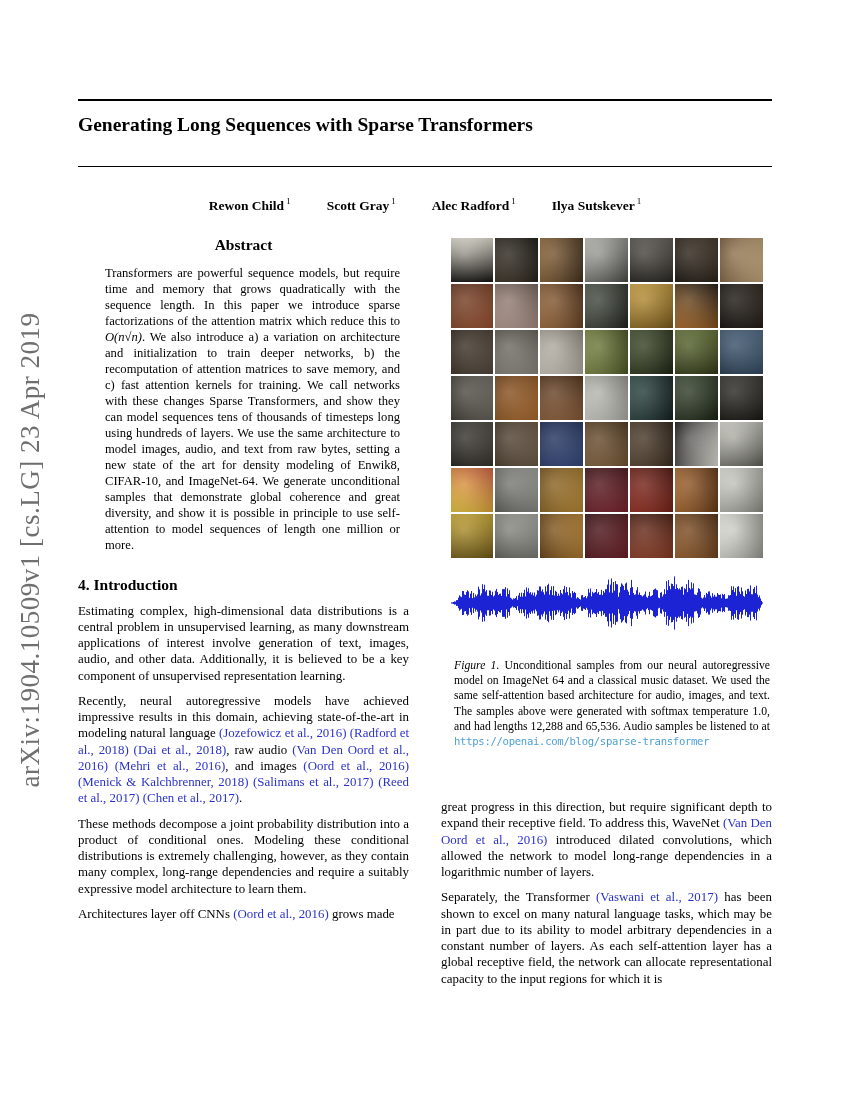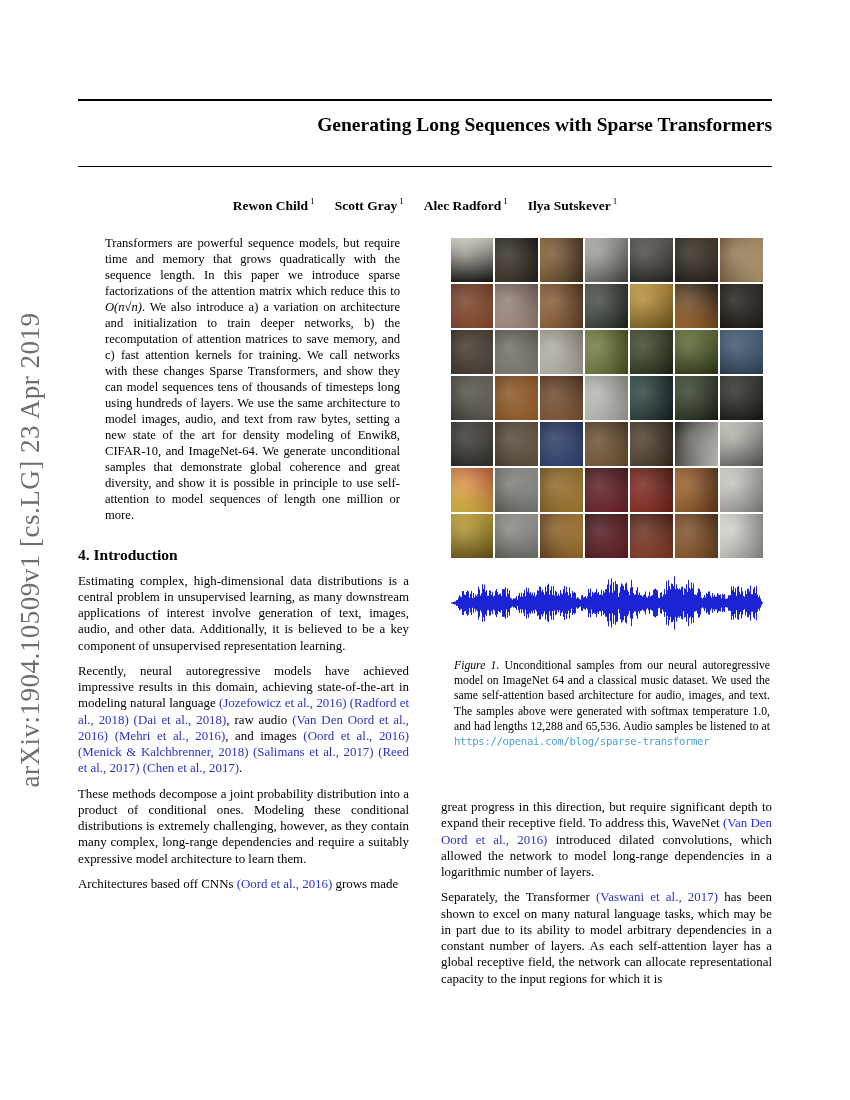--- a/index.html
+++ b/index.html
@@ -4,25 +4,25 @@
 <style>
   html,body{margin:0;padding:0;background:#e8e8e8;}
   .page{position:relative;width:850px;height:1100px;background:#ffffff;margin:0 auto;
         font-family:"Liberation Serif",serif;color:#000;overflow:hidden;}
   .banner{position:absolute;left:-277px;top:532px;width:620px;height:36px;
           transform:rotate(-90deg);text-align:center;font-size:27px;letter-spacing:.5px;
           color:#6f6f6f;white-space:nowrap;}
   .rule{position:absolute;left:78px;right:78px;background:#000;}
   .rule-top{top:99px;height:2px;}
   .rule-bottom{top:166px;height:1px;}
-  .title{position:absolute;left:78px;right:78px;top:114px;margin:0;text-align:right;
+  .title{position:absolute;left:78px;right:78px;top:114px;margin:0;text-align:left;
          font-size:19.5px;font-weight:bold;}
   .authors{position:absolute;left:0;right:0;top:196px;text-align:center;font-size:13.5px;
            font-weight:bold;}
-  .author{margin:0 10px;white-space:nowrap;}
+  .author{margin:0 18px;white-space:nowrap;}
   .author sup{font-size:9px;font-weight:normal;margin-left:2px;}
   .col{position:absolute;top:236px;width:331px;}
   .col-left{left:78px;}
   .col-right{left:441px;}
   .abs-head{margin:0 0 12px 0;text-align:center;font-size:15.5px;font-weight:bold;}
   .abs-body{margin:0;padding:0 9px 0 27px;font-size:12.6px;line-height:1.27;
             text-align:justify;}
   .sec-head{margin:22px 0 9px 0;font-size:15.5px;font-weight:bold;}
   .para{margin:0 0 9px 0;font-size:12.9px;line-height:1.26;text-align:justify;}
   .cite{color:#2b32cc;}
@@ -46,27 +46,28 @@
 
   <div class="banner">arXiv:1904.10509v1  [cs.LG]  23 Apr 2019</div>
 
   <div class="rule rule-top"></div>
   <h1 class="title">Generating Long Sequences with Sparse Transformers</h1>
   <div class="rule rule-bottom"></div>
 
   <div class="authors"><span class="author">Rewon Child<sup>1</sup></span><span class="author">Scott Gray<sup>1</sup></span><span class="author">Alec Radford<sup>1</sup></span><span class="author">Ilya Sutskever<sup>1</sup></span></div>
 
   <div class="col col-left">
+    <h2 class="abs-head">Abstract</h2>
     <p class="abs-body"><span>Transformers are powerful sequence models, but require time and memory that grows quadratically with the sequence length. In this paper we introduce sparse factorizations of the attention matrix which reduce this to </span><span class="it">O(n√n)</span><span>. We also introduce a) a variation on architecture and initialization to train deeper networks, b) the recomputation of attention matrices to save memory, and c) fast attention kernels for training. We call networks with these changes Sparse Transformers, and show they can model sequences tens of thousands of timesteps long using hundreds of layers. We use the same architecture to model images, audio, and text from raw bytes, setting a new state of the art for density modeling of Enwik8, CIFAR-10, and ImageNet-64. We generate unconditional samples that demonstrate global coherence and great diversity, and show it is possible in principle to use self-attention to model sequences of length one million or more.</span></p>
     <h2 class="sec-head">4. Introduction</h2>
     <div>
         <p class="para"><span>Estimating complex, high-dimensional data distributions is a central problem in unsupervised learning, as many downstream applications of interest involve generation of text, images, audio, and other data. Additionally, it is believed to be a key component of unsupervised representation learning.</span></p>
         <p class="para"><span>Recently, neural autoregressive models have achieved impressive results in this domain, achieving state-of-the-art in modeling natural language </span><span class="cite">(Jozefowicz et al., 2016)</span><span> </span><span class="cite">(Radford et al., 2018)</span><span> </span><span class="cite">(Dai et al., 2018)</span><span>, raw audio </span><span class="cite">(Van Den Oord et al., 2016)</span><span> </span><span class="cite">(Mehri et al., 2016)</span><span>, and images </span><span class="cite">(Oord et al., 2016)</span><span> </span><span class="cite">(Menick &amp; Kalchbrenner, 2018)</span><span> </span><span class="cite">(Salimans et al., 2017)</span><span> </span><span class="cite">(Reed et al., 2017)</span><span> </span><span class="cite">(Chen et al., 2017)</span><span>.</span></p>
         <p class="para"><span>These methods decompose a joint probability distribution into a product of conditional ones. Modeling these conditional distributions is extremely challenging, however, as they contain many complex, long-range dependencies and require a suitably expressive model architecture to learn them.</span></p>
-        <p class="para"><span>Architectures based off CNNs </span><span class="cite">(Oord et al., 2016)</span><span> grows made</span></p>
+        <p class="para"><span>Architectures layer off CNNs </span><span class="cite">(Oord et al., 2016)</span><span> grows made</span></p>
       </div>
   </div>
 
   <div class="col col-right">
     <div>
       <div class="grid">
           <div class="thumb" style="background: linear-gradient(0deg, rgb(21, 19, 15), rgb(217, 213, 201));"></div>
           <div class="thumb" style="background: linear-gradient(47deg, rgb(58, 49, 36), rgb(25, 22, 17));"></div>
           <div class="thumb" style="background: linear-gradient(94deg, rgb(138, 97, 50), rgb(67, 49, 28));"></div>
           <div class="thumb" style="background: linear-gradient(141deg, rgb(185, 185, 179), rgb(74, 74, 70));"></div>

